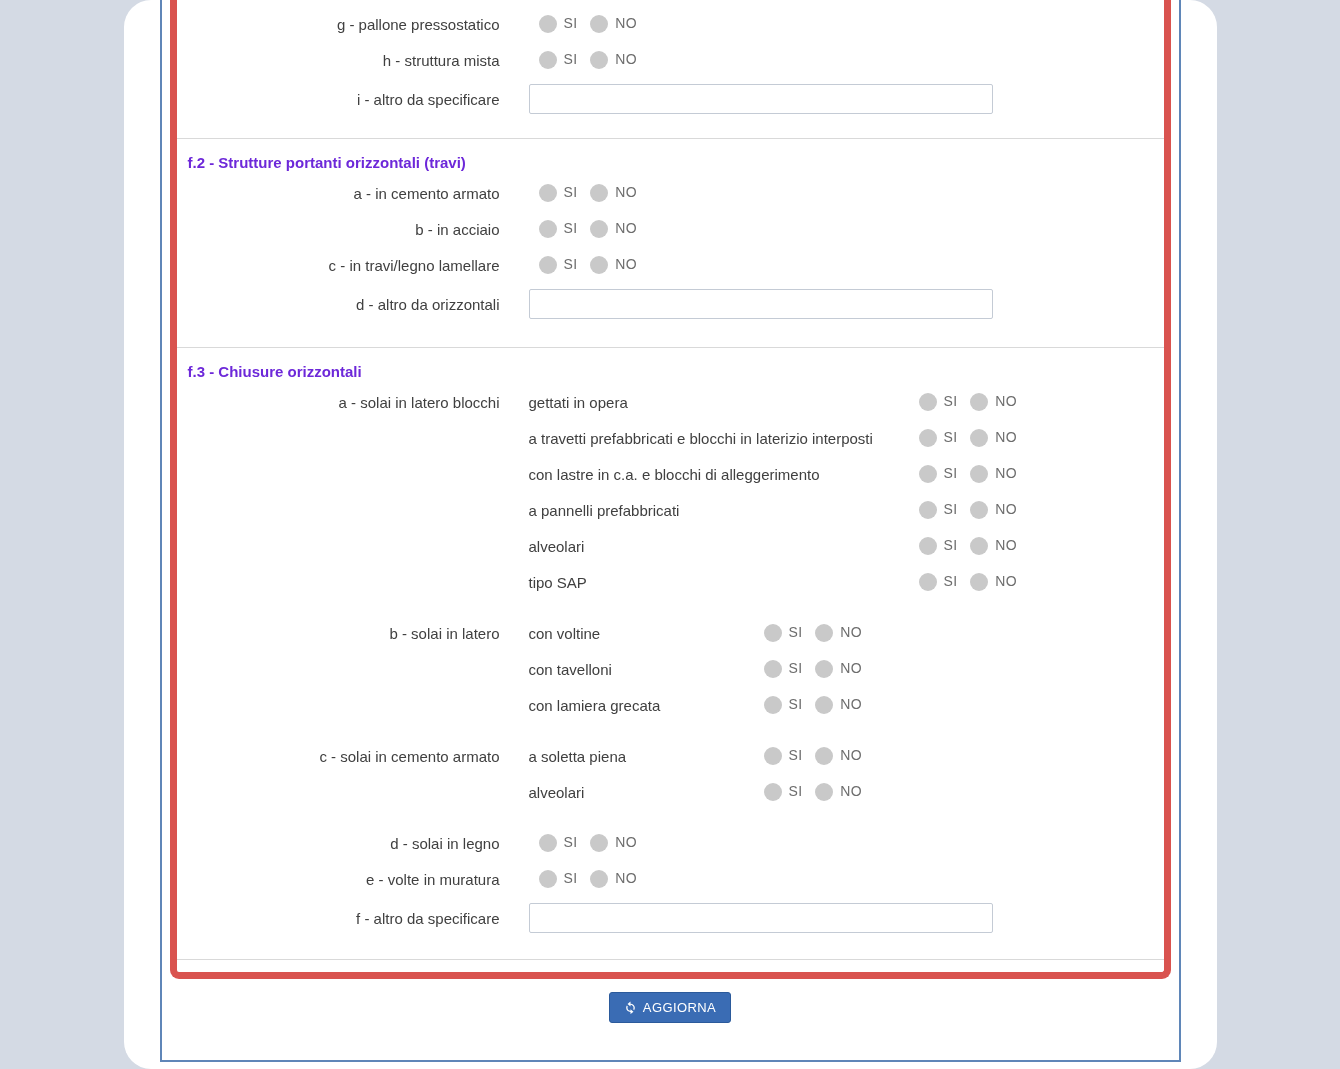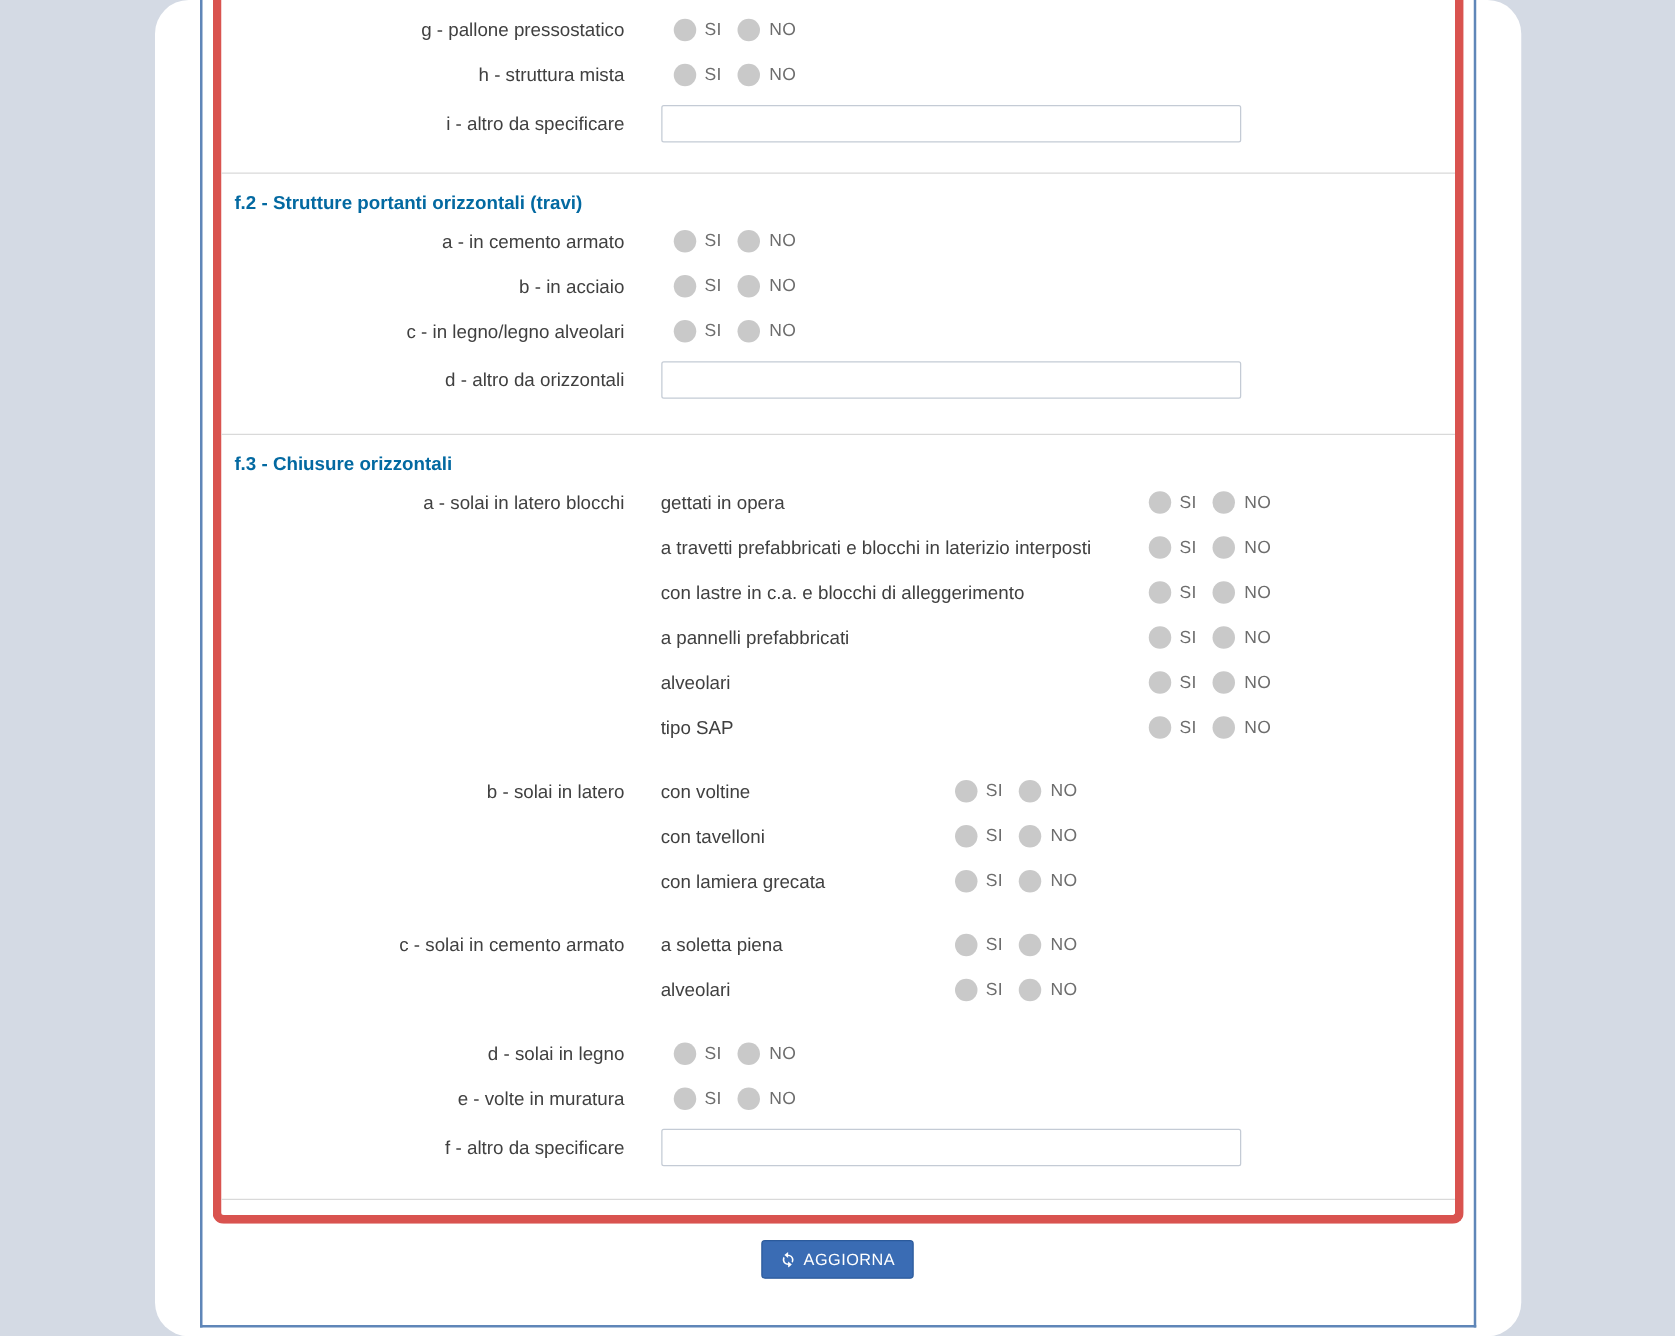--- a/index.html
+++ b/index.html
@@ -33,21 +33,21 @@
     padding-bottom: 12px;
   }
   .form-section {
     padding: 12px 8px 10px 9px;
     border-bottom: 1px solid #d9d9d9;
   }
   .form-section.s1 { padding-top: 12px; padding-bottom: 10px; }
   .form-section.s2 { padding-top: 14px; padding-bottom: 14px; }
   .form-section.s3 { padding-top: 14px; padding-bottom: 12px; }
   .sec-header {
-    font-size: 15px; font-weight: bold; color: #0369a1;
+    font-size: 15px; font-weight: bold; color: #6d28d9;
     height: 20px; line-height: 20px;
     margin: 0 0 8px 2px;
   }
   .form-row {
     display: flex; align-items: center;
     min-height: 24px; margin-bottom: 12px;
   }
   .form-row.input-row { min-height: 30px; margin-bottom: 14px; }
   .group-row {
     display: flex; align-items: flex-start;
@@ -141,21 +141,21 @@
             <div class="form-row">
               <div class="row-label">b - in acciaio</div>
               <span class="radio-group near">
                 <span class="radio-circle"></span>
                 <span class="radio-lbl">SI</span>
                 <span class="radio-circle second"></span>
                 <span class="radio-lbl">NO</span>
               </span>
             </div>
             <div class="form-row">
-              <div class="row-label">c - in legno/legno alveolari</div>
+              <div class="row-label">c - in travi/legno lamellare</div>
               <span class="radio-group near">
                 <span class="radio-circle"></span>
                 <span class="radio-lbl">SI</span>
                 <span class="radio-circle second"></span>
                 <span class="radio-lbl">NO</span>
               </span>
             </div>
             <div class="form-row input-row">
               <div class="row-label">d - altro da orizzontali</div>
               <input type="text" class="text-input" style="">

